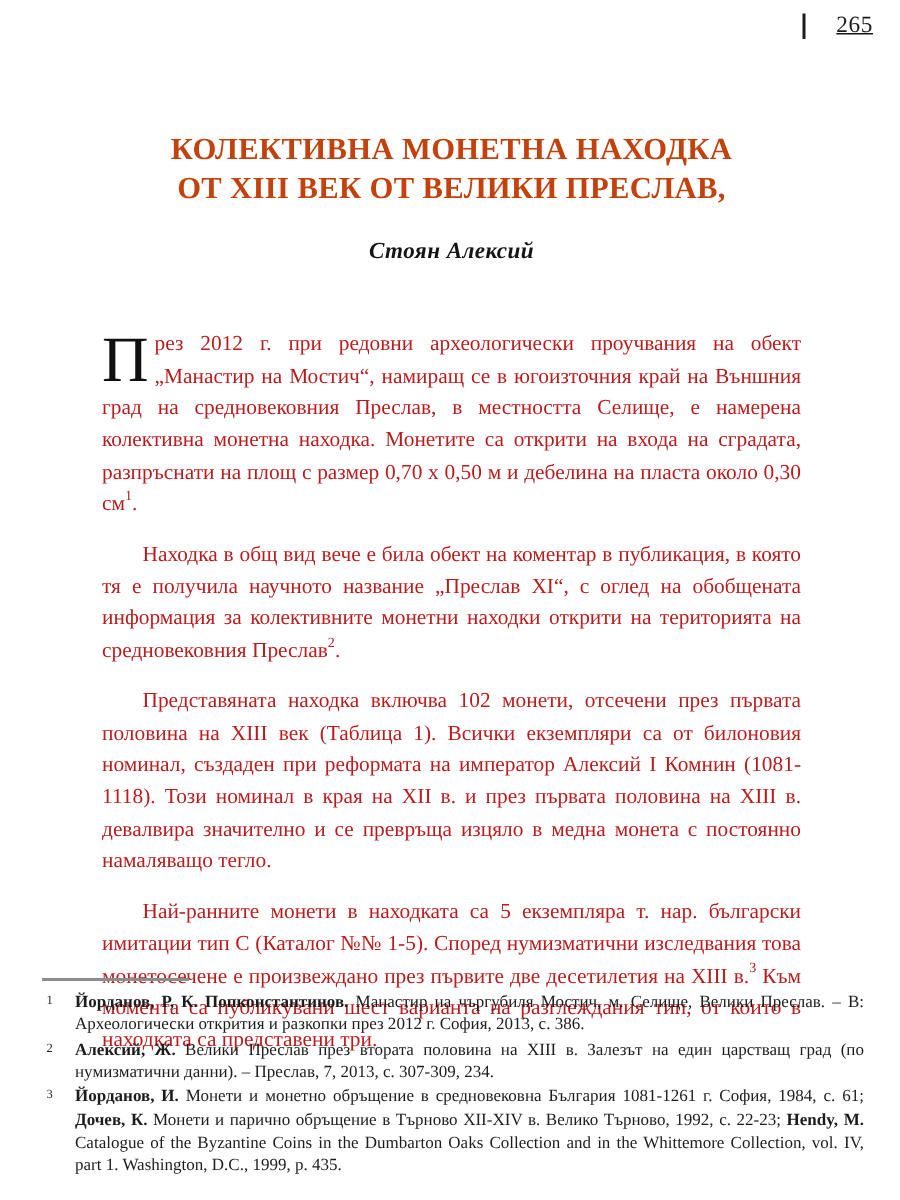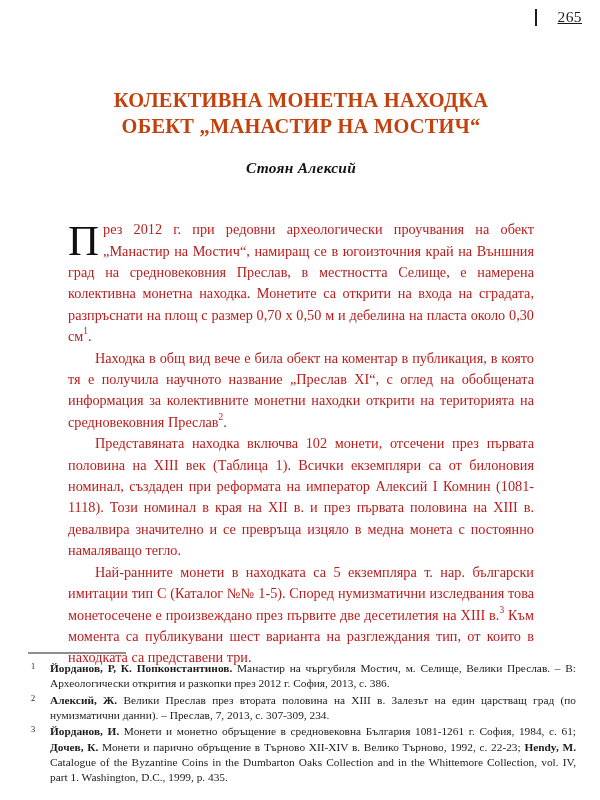--- a/index.html
+++ b/index.html
@@ -79,21 +79,21 @@
   }
   .para {
     margin: 0;
     font-size: 14.25px;
     line-height: 21.4px;
     text-align: justify;
     text-justify: inter-word;
     color: #b91c1c;
     hyphens: manual;
   }
-  .para + .para { margin-top: 0; }
+  .para + .para { margin-top: 12px; }
   .para.indent { text-indent: 27px; }
 
   
   .para.opening::first-letter {
     float: left;
     font-size: 43px;
     line-height: 36px;
     padding: 3px 4px 0 0;
     margin-top: 1px;
     font-weight: normal;
@@ -144,21 +144,21 @@
 
   <div class="running-head">
     <span class="rh-rule"></span>
     <span class="folio">265</span>
   </div>
 
   <div class="textblock">
 
     <h1 class="article-title">
       <span class="tl">КОЛЕКТИВНА МОНЕТНА НАХОДКА</span>
-      <span class="tl">ОБЕКТ „МАНАСТИР НА МОСТИЧ“</span>
+      <span class="tl">ОТ XIII ВЕК ОТ ВЕЛИКИ ПРЕСЛАВ,</span>
     </h1>
 
     <p class="byline">Стоян Алексий</p>
 
     <div class="body">
 
       <p class="para opening"><span>През 2012 г. при редовни археологически проучвания на обект „Манастир на Мостич“, намиращ се в югоизточния край на Външния град на средновековния Преслав, в местността Селище, е намерена колективна монетна находка. Монетите са открити на входа на сградата, разпръснати на площ с размер 0,70 x 0,50 м и дебелина на пласта около 0,30 см</span><sup>1</sup><span>.</span></p>
 
       <p class="para indent"><span>Находка в общ вид вече е била обект на коментар в публикация, в която тя е получила научното название „Преслав XI“, с оглед на обобщената информация за колективните монетни находки открити на територията на средновековния Преслав</span><sup>2</sup><span>.</span></p>
 

